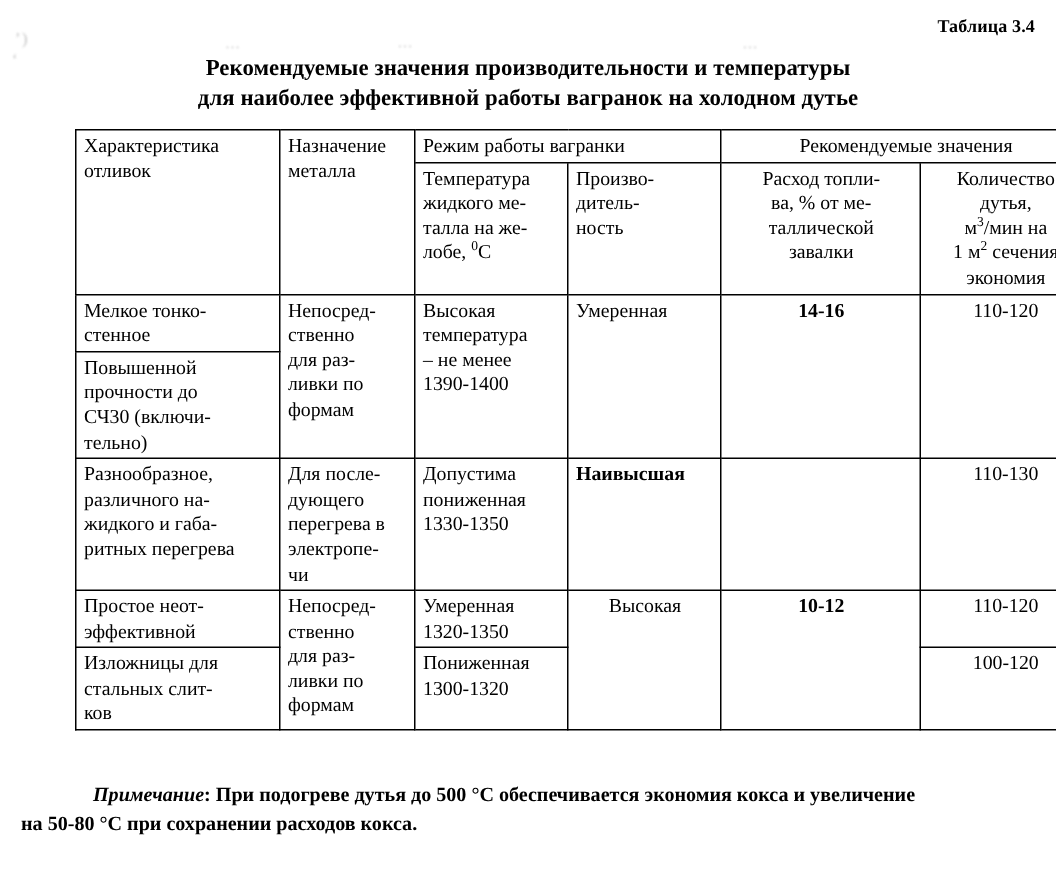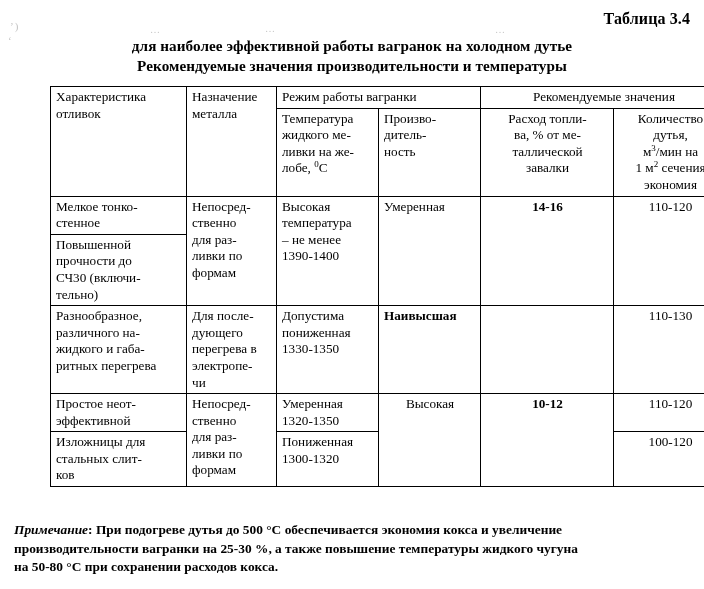--- a/index.html
+++ b/index.html
@@ -11,21 +11,21 @@
     position:relative;
     overflow:hidden;
     -webkit-font-smoothing:none;
   }
   .page{position:relative;width:704px;height:589px;}
 
   
   .top-strip{position:absolute;left:0;top:6px;width:704px;height:30px;}
   .tbl-num{
     position:absolute;right:14px;top:4px;
-    font-size:16px;font-weight:bold;letter-spacing:.1px;
+    font-size:12px;font-weight:bold;letter-spacing:.1px;
     white-space:nowrap;
   }
   .noise{
     position:absolute;
     color:#b9b9b9;
     font-size:10px;
     font-family:"Liberation Serif", serif;
     white-space:nowrap;
     filter:blur(0.6px);
     opacity:.85;
@@ -78,40 +78,40 @@
   col.c5{width:133px;}
   col.c6{width:113px;}
 
   
   .note{
     position:absolute;left:14px;top:521px;width:676px;
     font-size:13.4px;line-height:18.5px;
     text-align:justify;
     font-weight:bold;
   }
-  .note i{font-style:italic;}
+  .note i{font-style:italic;margin-left:48px;}
   .note .ln{display:block;}
 </style>
 </head>
 <body>
 
 <div class="page">
 
   <div class="top-strip">
     <span class="noise noise-a">ʼ)</span>
     <span class="noise noise-c">…</span>
     <span class="noise noise-d">…</span>
     <span class="noise noise-e">…</span>
     <div class="tbl-num">Таблица 3.4</div>
   </div>
   <span class="noise noise-b">ʻ</span>
 
   <div class="title">
+    <span class="l2">Рекомендуемые значения производительности и температуры</span>
     <span class="l2">для наиболее эффективной работы вагранок на холодном дутье</span>
-    <span class="l2">Рекомендуемые значения производительности и температуры</span>
   </div>
 
   <div class="tbl-wrap">
     <table class="main">
       <colgroup>
         <col class="c1">
           <col class="c2">
           <col class="c3">
         <col class="c4">
           <col class="c5">
@@ -131,21 +131,21 @@
           </td>
           <td colspan="2" class="head-ctr">
             <span>Рекомендуемые значения</span>
           </td>
         </tr>
 
         <tr>
           <td class="head">
             <div class="just">Температура</div>
             <div class="just">жидкого ме-</div>
-            <div class="just">ливки на же-</div>
+            <div class="just">талла на же-</div>
             <div><span>лобе, </span><sup>0</sup><span>С</span></div>
           </td>
           <td class="head">
             <div>Произво-</div>
             <div>дитель-</div>
             <div>ность</div>
           </td>
           <td class="head-ctr">
             <div>Расход топли-</div>
             <div>ва, % от ме-</div>
@@ -270,17 +270,16 @@
             <span>100-120</span>
           </td>
         </tr>
 
       </tbody>
     </table>
   </div>
 
   <div class="note">
     <span class="ln"><i>Примечание</i><span>:</span><span> При подогреве дутья до 500 °С обеспечивается экономия кокса и увеличение</span></span>
-    <span class="ln">производительности вагранки на 25-30 %, а также повышение температуры жидкого чугуна</span>
     <span class="ln">на 50-80 °С при сохранении расходов кокса.</span>
   </div>
 
 </div>
 
 </body></html>

